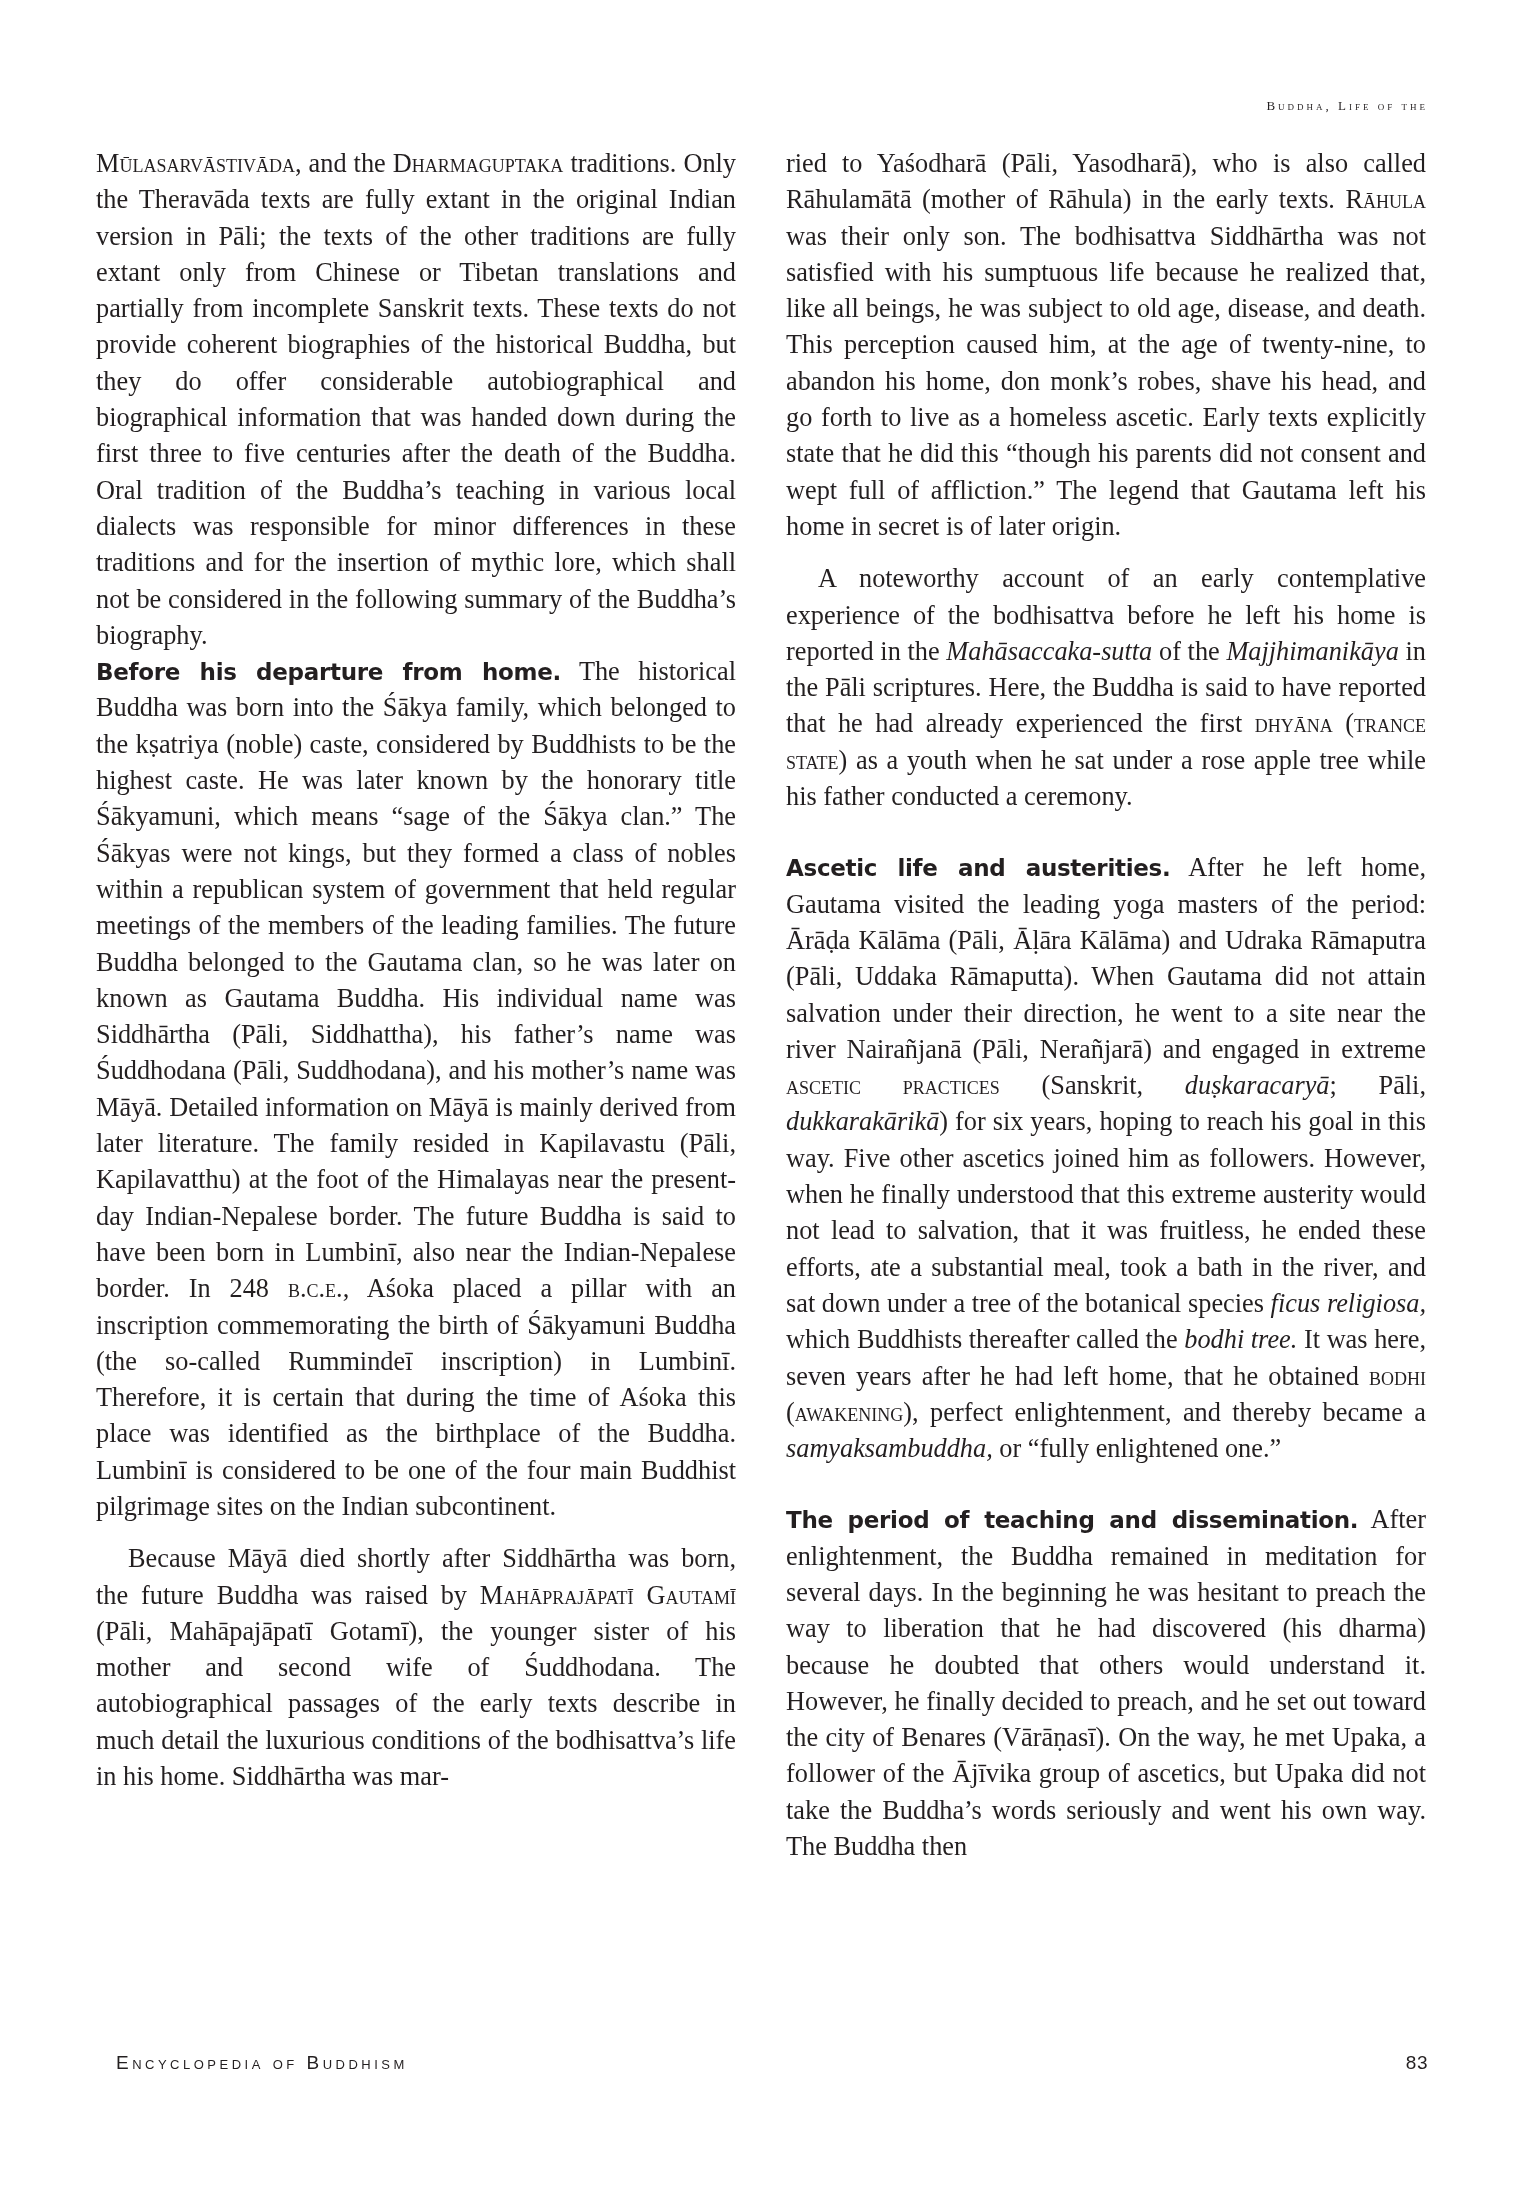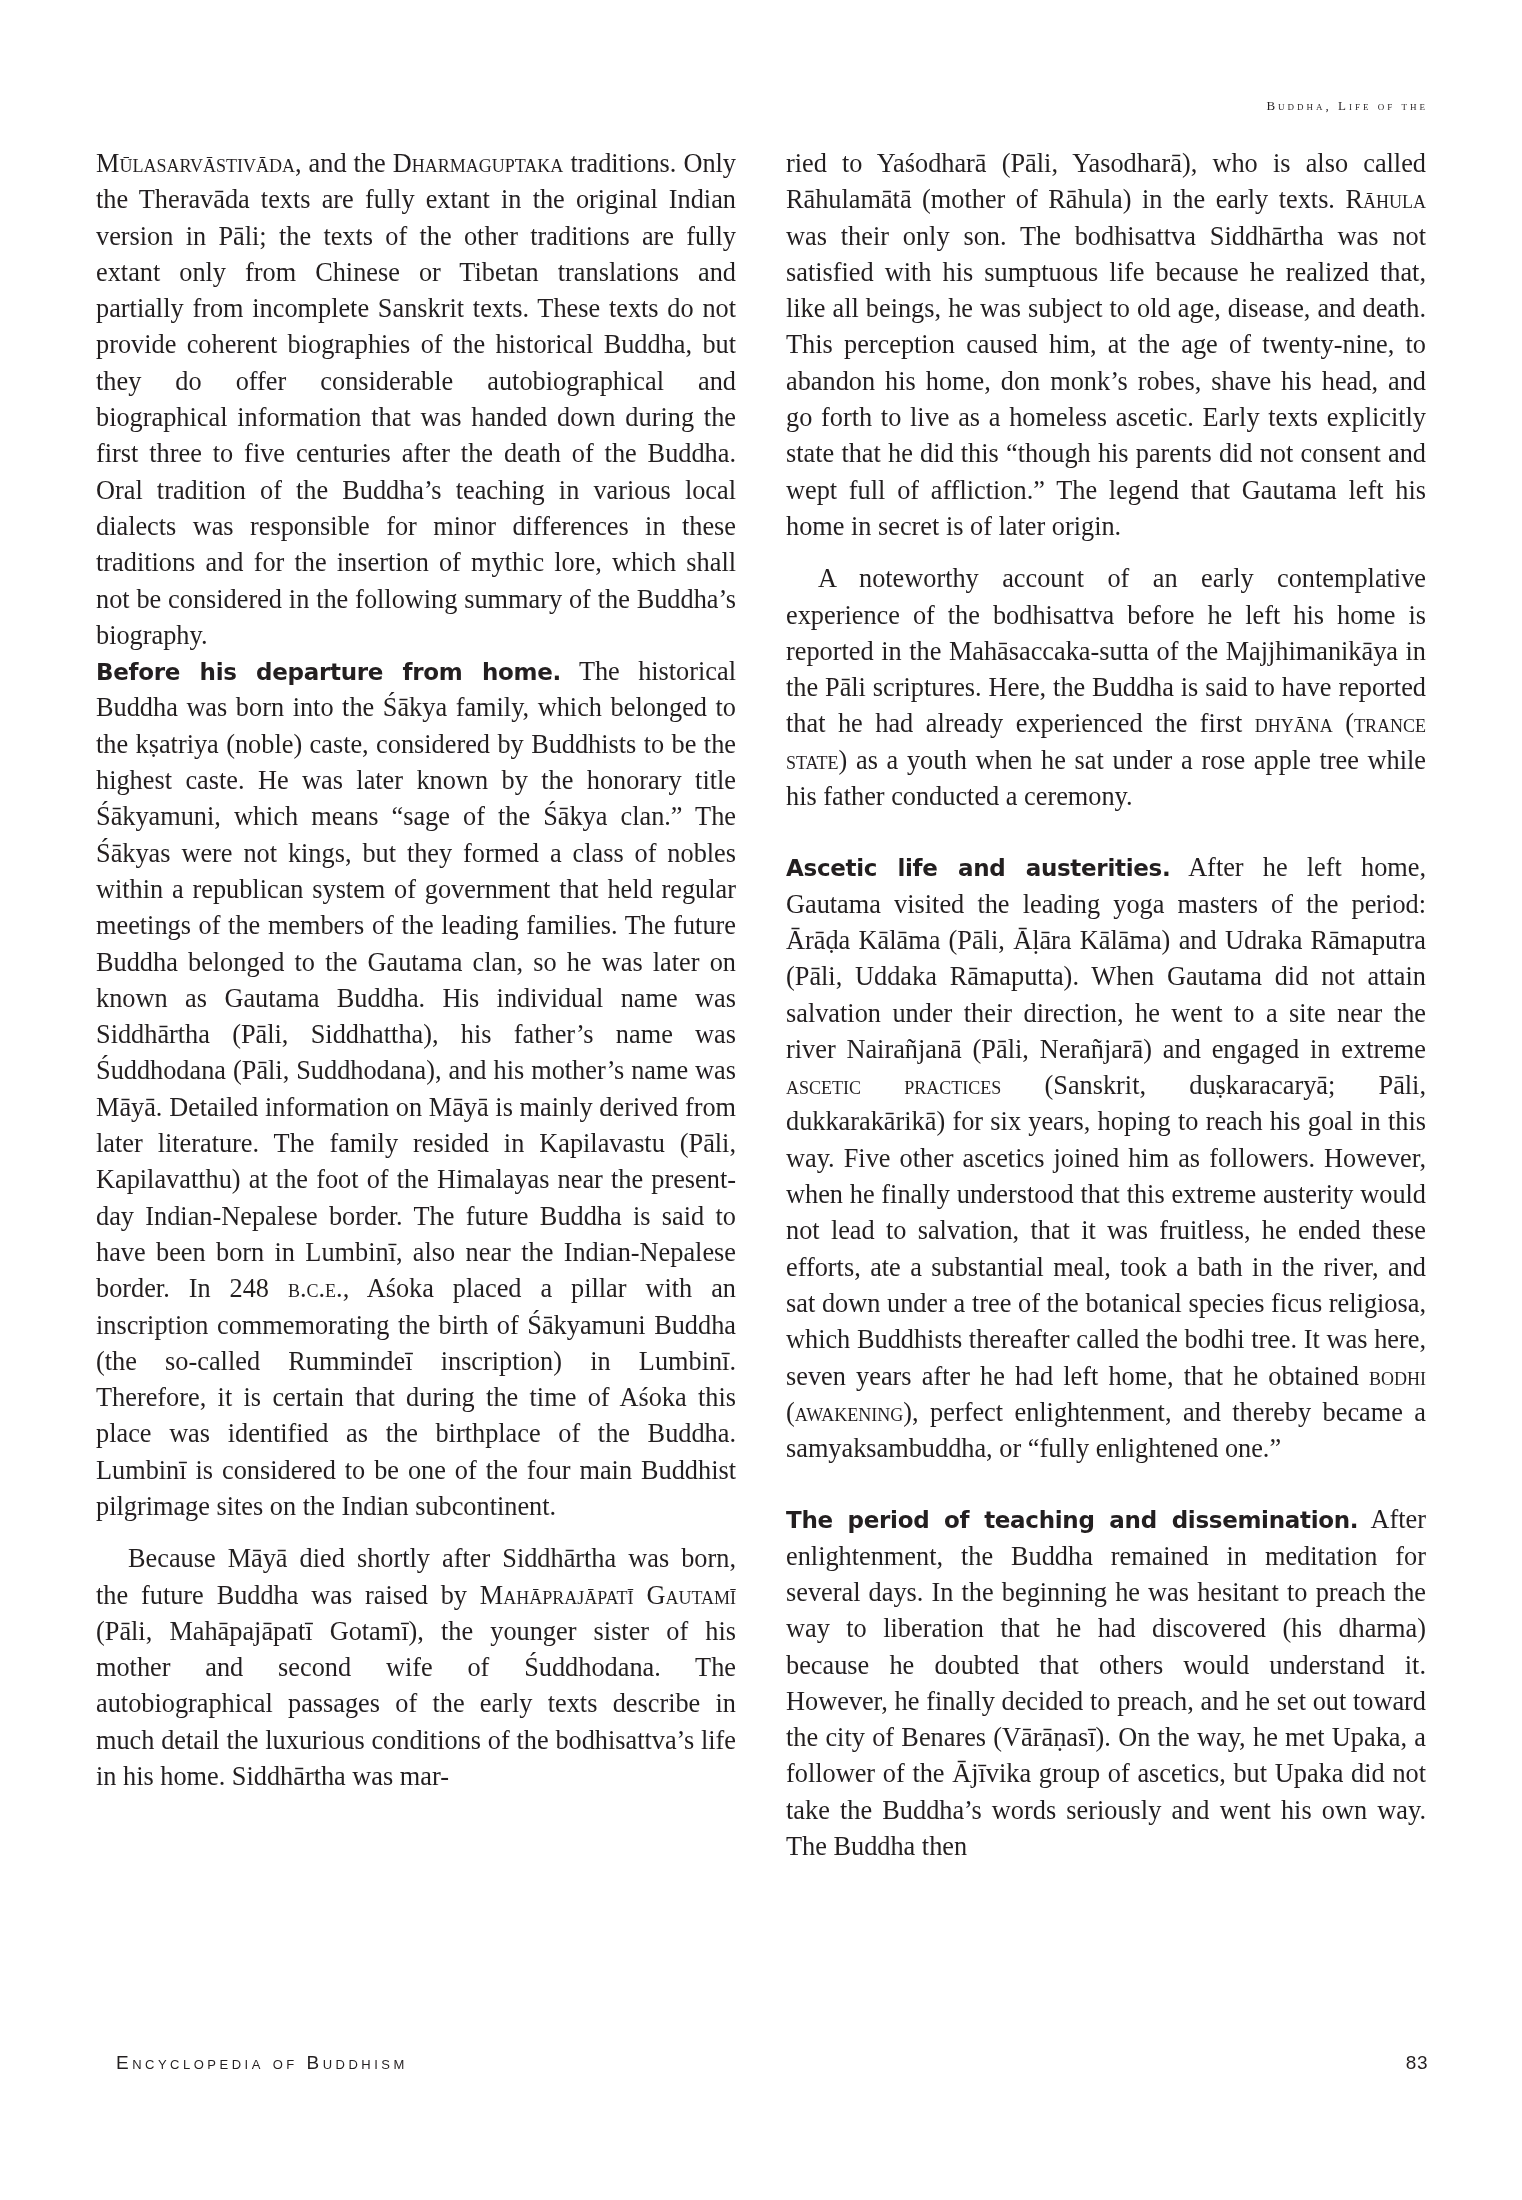--- a/index.html
+++ b/index.html
@@ -23,21 +23,21 @@
   .section-heading {
     font-family: "DejaVu Sans", "Liberation Sans", sans-serif;
     font-weight: bold; font-size: 23px; line-height: 36px;
     margin: 36px 0 36px 0; letter-spacing: -0.2px;
   }
   .runin {
     font-family: "DejaVu Sans", "Liberation Sans", sans-serif;
     font-weight: bold; font-size: 23px; letter-spacing: -0.3px;
   }
   .sc { font-variant: small-caps; }
-  .it { }
+  .it { font-style: italic; }
   .footer {
     position: absolute; top: 2052px; left: 116px; right: 94px;
     font-family: "Liberation Sans", "DejaVu Sans", sans-serif;
     font-size: 19px; color: #231f20;
   }
   .footer-title { font-variant: small-caps; letter-spacing: 3.5px; }
   .footer-page { position: absolute; right: 0; top: 0; letter-spacing: 0.5px; }
 </style>
 </head>
 <body>

